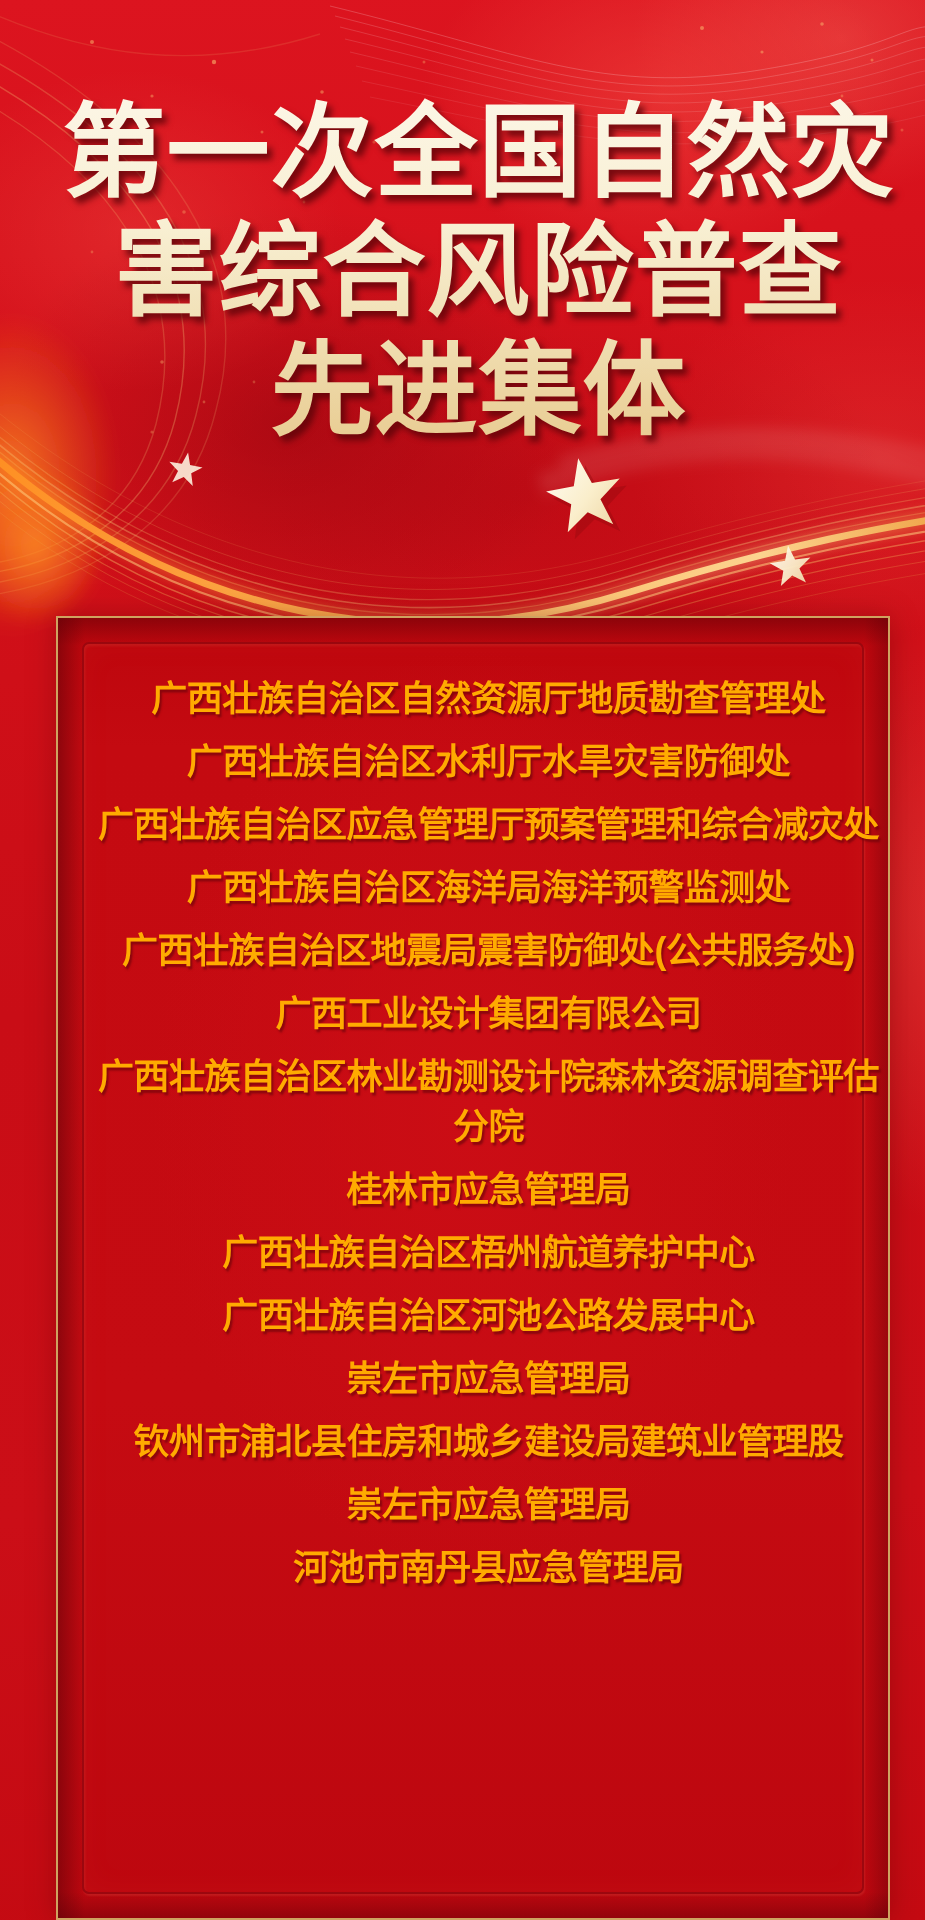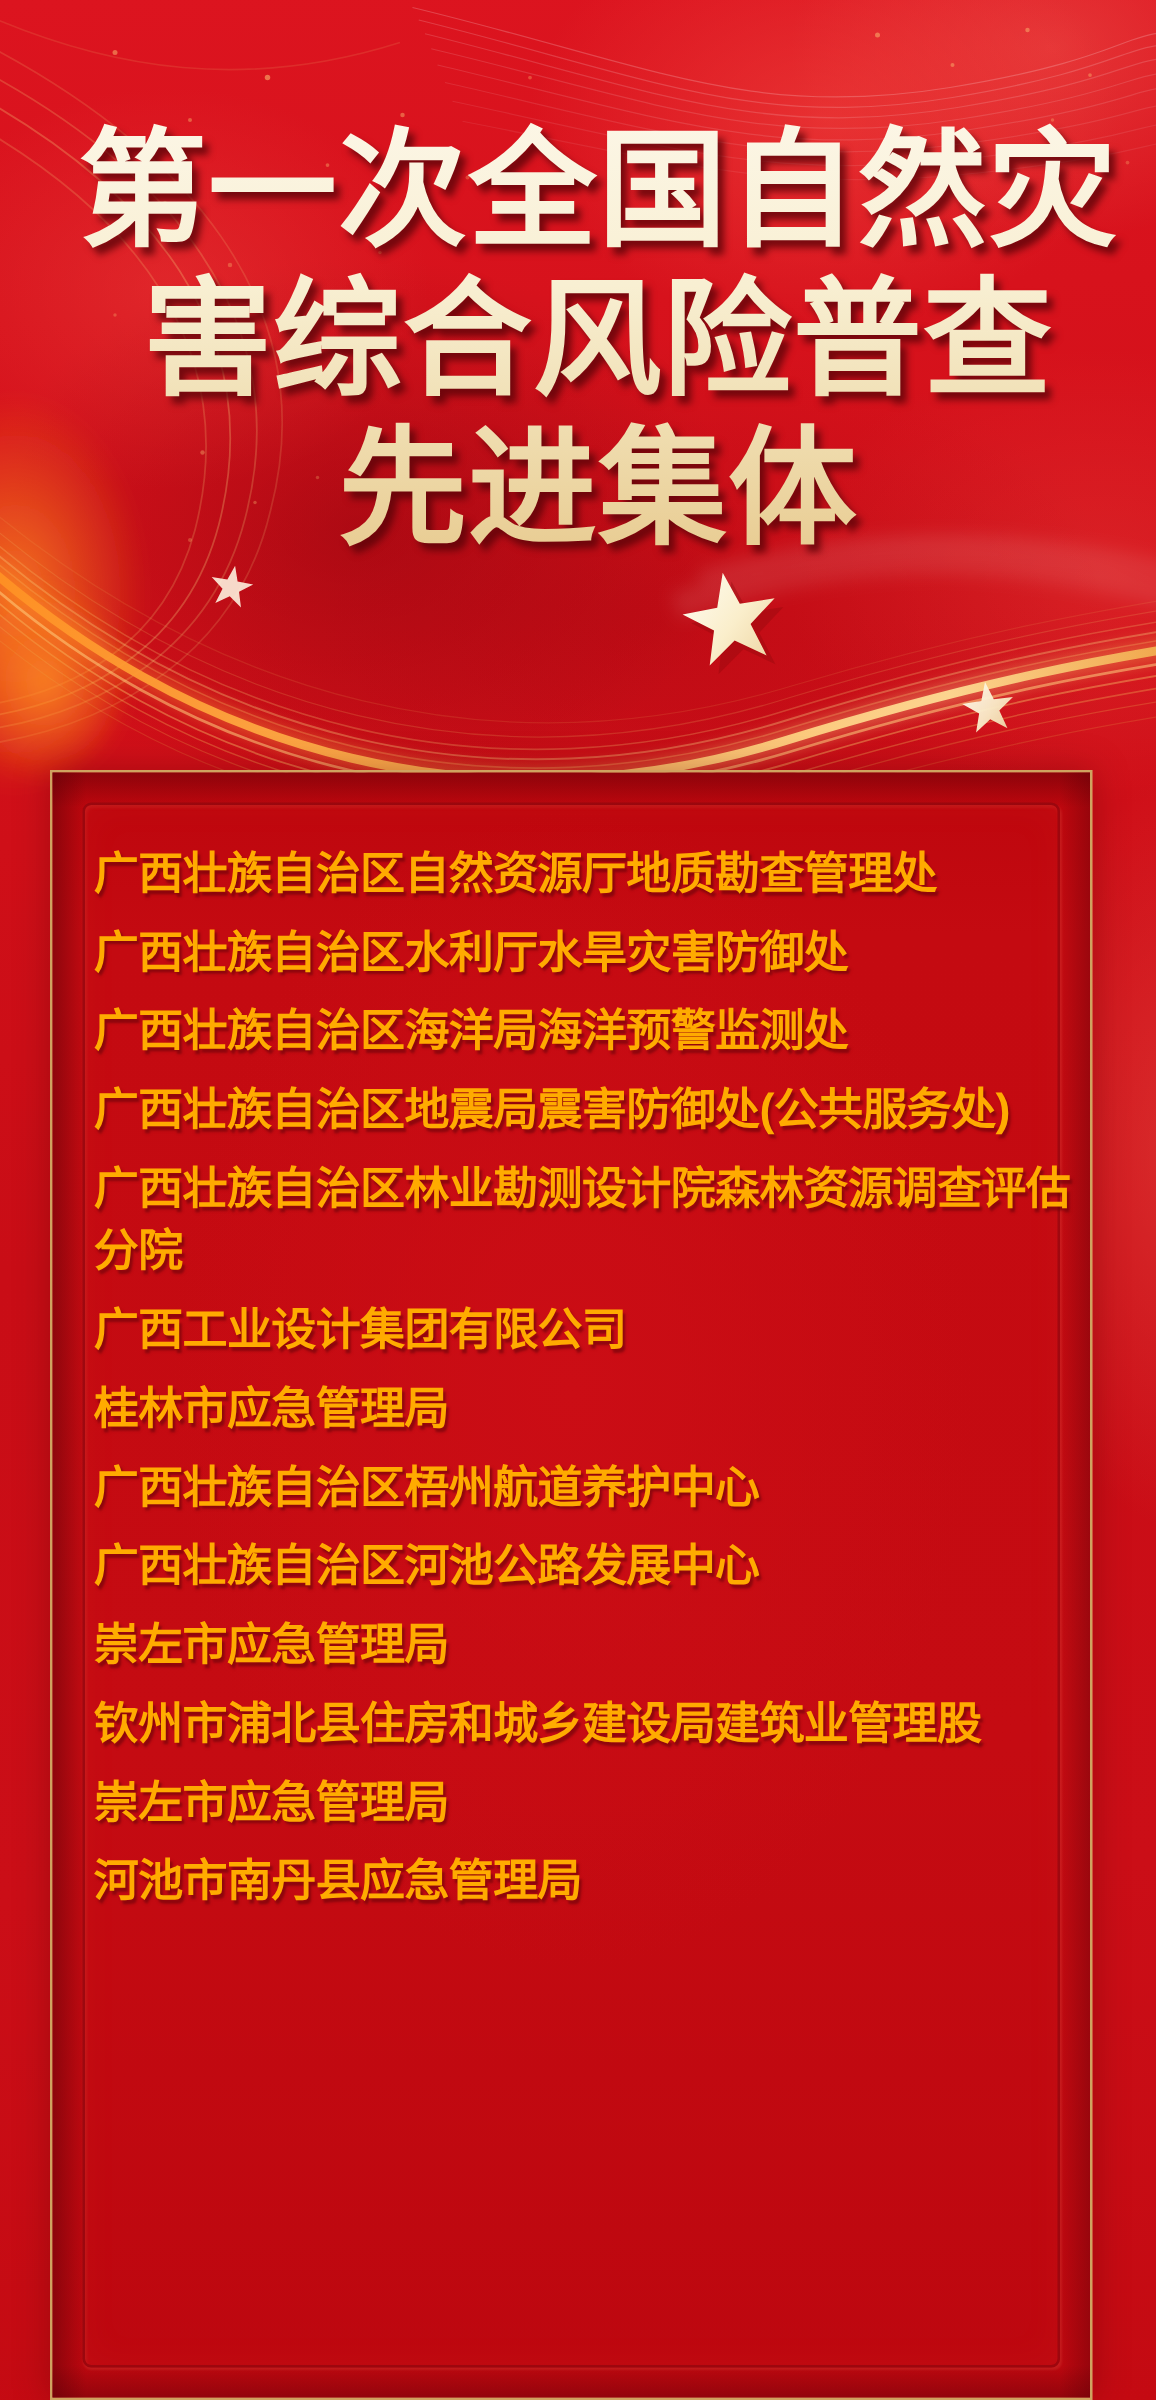--- a/index.html
+++ b/index.html
@@ -32,27 +32,28 @@
     font-size:103px;line-height:119px;font-weight:900;letter-spacing:1px;
     color:#f3e6c2;
     background:linear-gradient(180deg,#fcf6e6 0%,#f8efd2 38%,#efdcae 72%,#e8cb90 100%);
     -webkit-background-clip:text;background-clip:text;
     -webkit-text-fill-color:transparent;
     filter:drop-shadow(5px 6px 3px rgba(88,2,8,.78));
   }
   h1.title span{display:block;}
   
   .panel{
-    position:absolute;left:40px;top:616px;
+    position:absolute;left:56px;top:616px;
     width:830px;height:1300px;
     border:2px solid #cfa360;
     background:
       radial-gradient(430px 620px at 50% 38%, #cb0d15, rgba(203,13,21,0) 75%),
       linear-gradient(180deg,#bd060d 0%,#c40a11 10%,#c50b12 60%,#bd070f 100%);
     box-shadow:0 0 26px rgba(90,0,6,.35);
+    text-align:center;
   }
   
   .panel::before{
     content:"";position:absolute;inset:0;pointer-events:none;
     background:
       linear-gradient(90deg , rgba(88,1,7,.50) 0, rgba(88,1,7,.16) 18px, transparent 27px),
       linear-gradient(270deg, rgba(88,1,7,.38) 0, transparent 24px),
       linear-gradient(180deg, rgba(88,1,7,.48) 0, transparent 28px),
       linear-gradient(0deg  , rgba(88,1,7,.42) 0, transparent 26px);
   }
@@ -187,24 +188,25 @@
     <span>第一次全国自然灾</span>
     <span>害综合风险普查</span>
     <span>先进集体</span>
   </h1>
 
   <section class="panel">
     <div class="bevel"></div>
     <ul class="award-list">
       <li>广西壮族自治区自然资源厅地质勘查管理处</li>
       <li>广西壮族自治区水利厅水旱灾害防御处</li>
+      <li>广西壮族自治区应急管理厅预案管理和综合减灾处</li>
       <li>广西壮族自治区海洋局海洋预警监测处</li>
       <li>广西壮族自治区地震局震害防御处(公共服务处)</li>
+      <li>广西工业设计集团有限公司</li>
       <li>广西壮族自治区林业勘测设计院森林资源调查评估分院</li>
-      <li>广西工业设计集团有限公司</li>
       <li>桂林市应急管理局</li>
       <li>广西壮族自治区梧州航道养护中心</li>
       <li>广西壮族自治区河池公路发展中心</li>
       <li>崇左市应急管理局</li>
       <li>钦州市浦北县住房和城乡建设局建筑业管理股</li>
       <li>崇左市应急管理局</li>
       <li>河池市南丹县应急管理局</li>
     </ul>
   </section>
 

